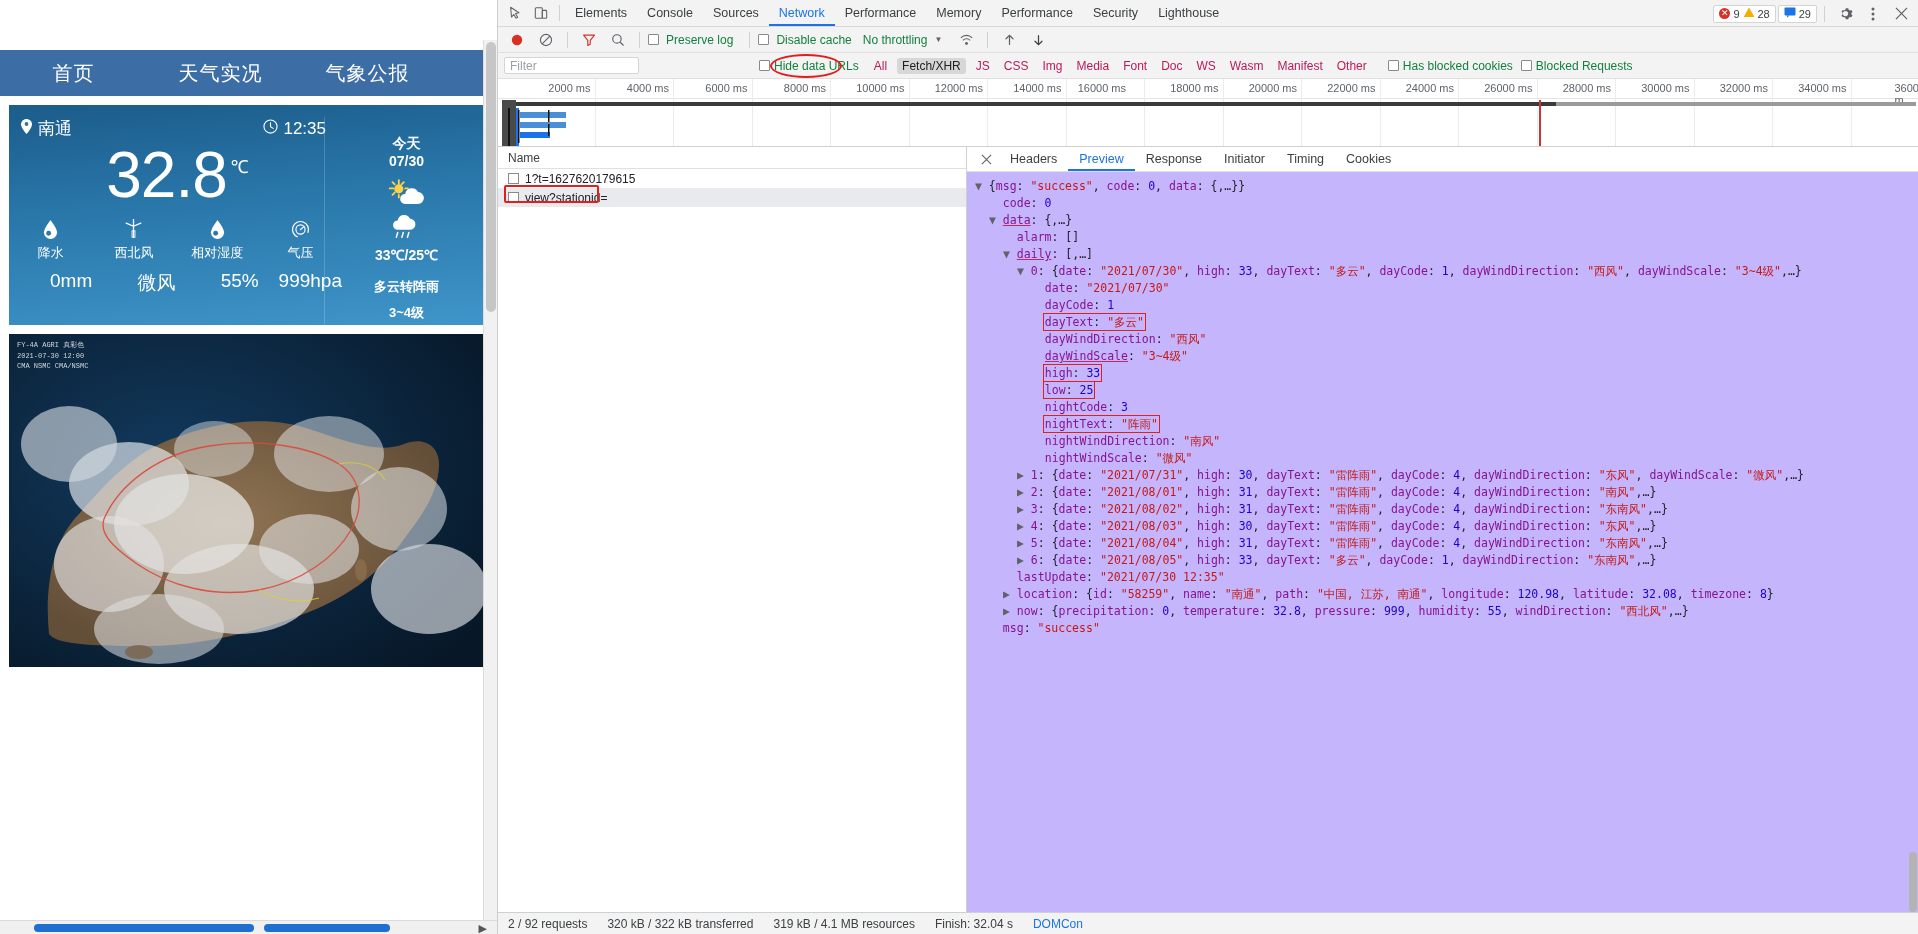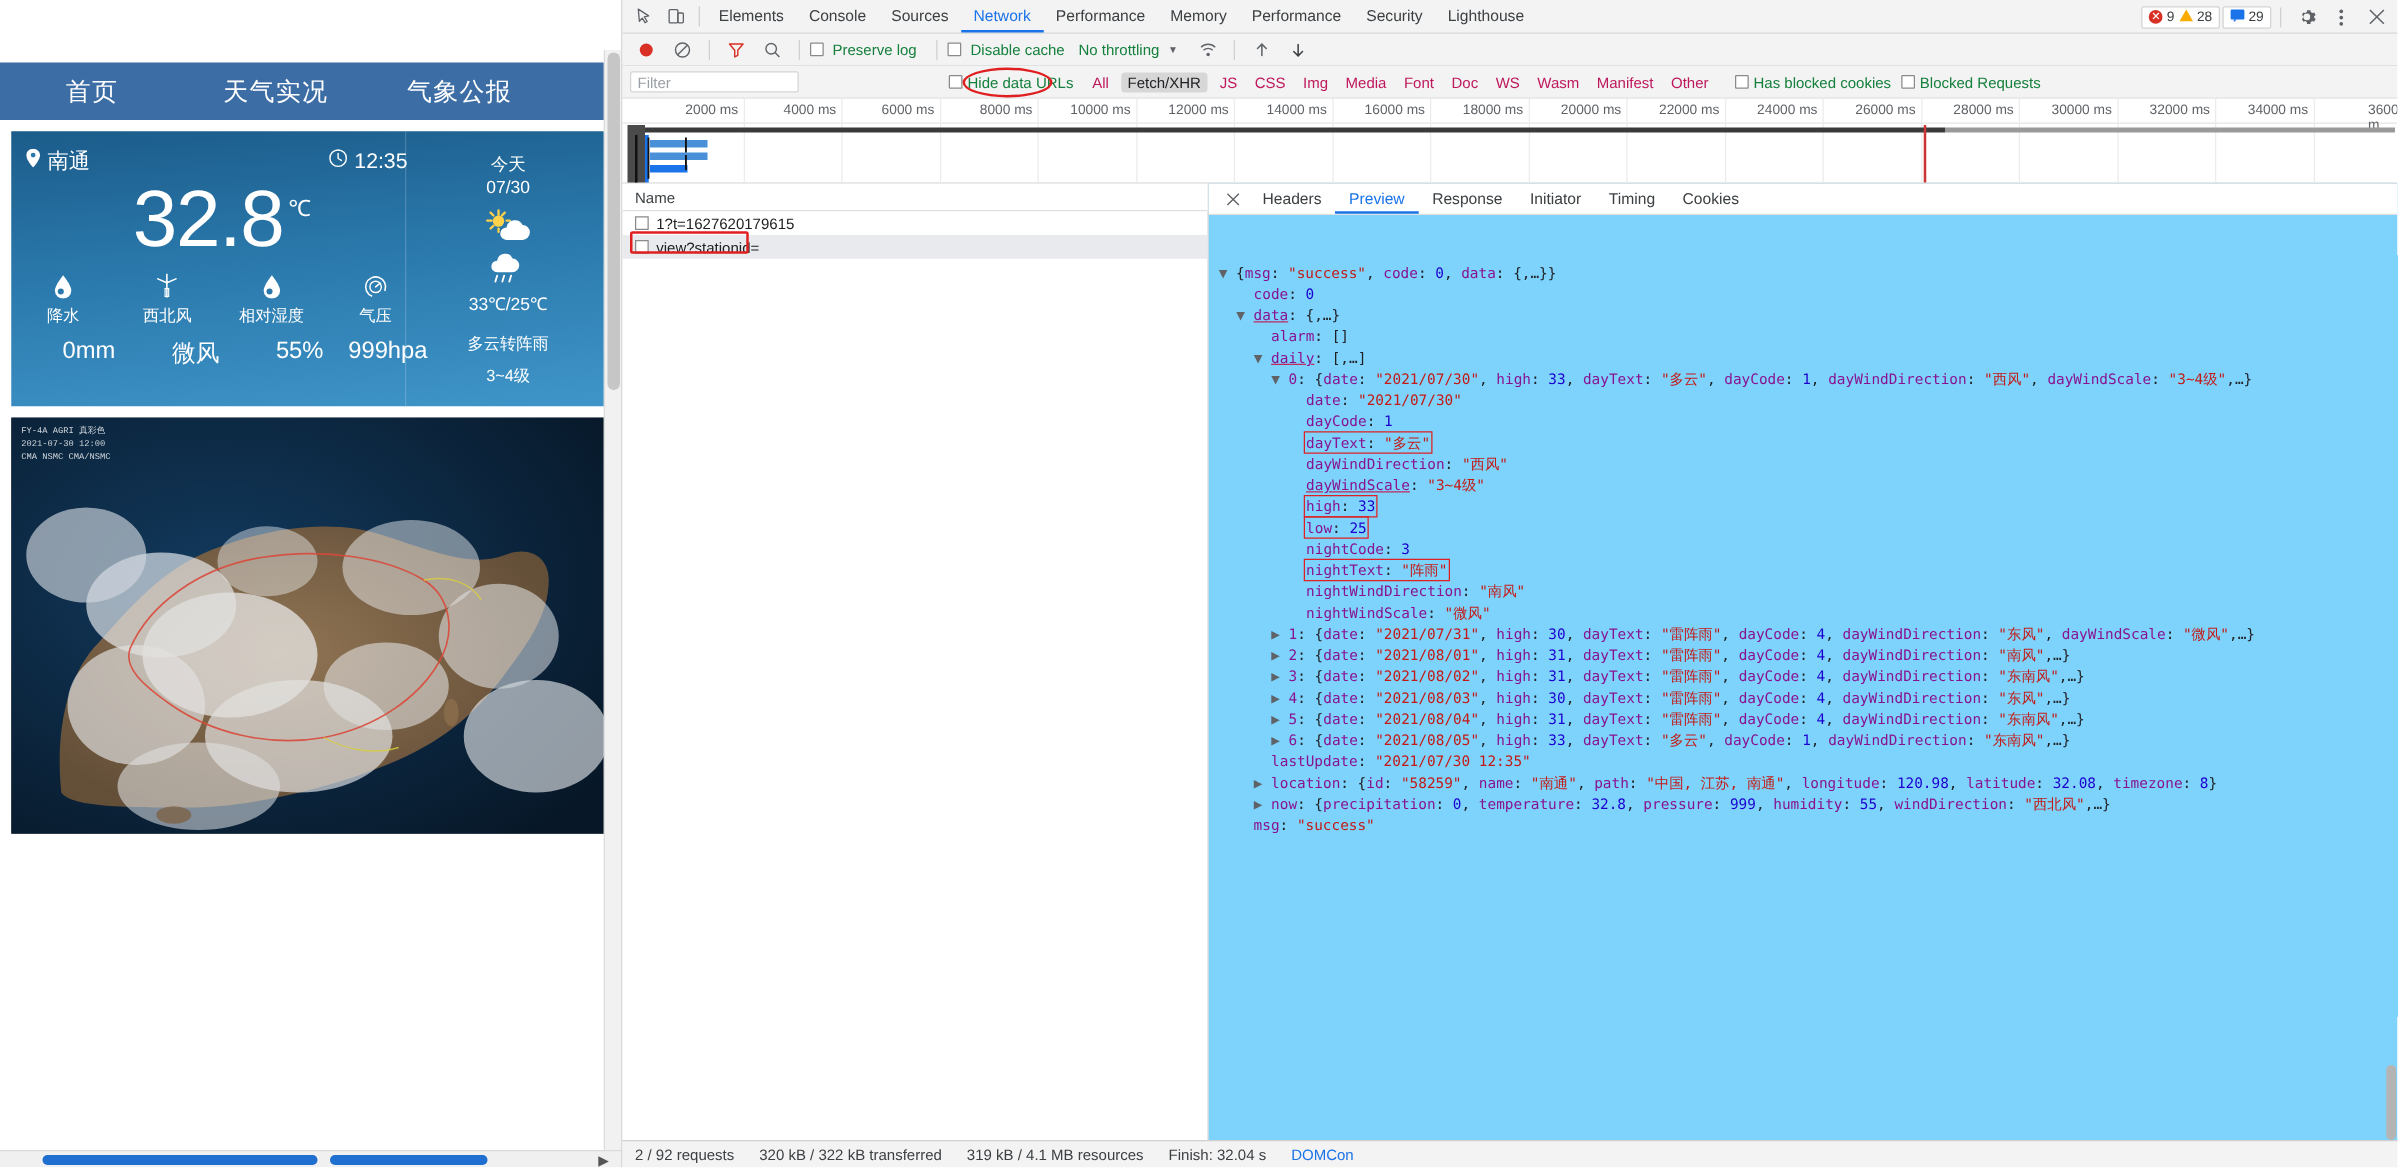--- a/index.html
+++ b/index.html
@@ -49,23 +49,23 @@
   #wx-temp { text-align:center; margin-top: 2px; position: relative; }
   #wx-temp .tnum { font-size: 64px; font-weight: 300; line-height: 1.05; letter-spacing:-1px;}
   #wx-temp .tunit { font-size: 18px; position: relative; top: -24px; left: 4px; }
   #wx-metrics { display:flex; margin-top: 8px; }
   .metric { flex:1; text-align:center; }
   .metric .m-ico { height: 24px; display:flex; align-items:center; justify-content:center; }
   .metric .m-lab { font-size: 13px; margin-top: 3px; }
   .metric .m-val { font-size: 19px; margin-top: 8px; text-align: right; }
 
   #wx-right {
-    position:absolute; right:0; top:0; width: 164px; height: 220px;
+    position:absolute; right:0; top:12px; width: 164px; height: 220px;
     border-left: 1px solid rgba(255,255,255,0.18);
-    text-align:center; padding-top: 18px;
+    text-align:center; padding-top: 18px; font-weight: bold;
   }
   #wx-right .d-day { font-size: 14px; line-height:1.25; }
   #wx-right .d-ico { margin: 6px 0 2px; height: 34px; display:flex; align-items:center; justify-content:center;}
   #wx-right .d-ico2 { margin: 2px 0 2px; height: 30px; display:flex; align-items:center; justify-content:center;}
   #wx-right .d-temp { font-size: 14px; margin-top: 3px; }
   #wx-right .d-txt { font-size: 13px; margin-top: 14px; }
   #wx-right .d-wind { font-size: 13px; margin-top: 8px; }
 
   #sat {
     margin: 9px 9px 0 9px;
@@ -158,21 +158,21 @@
   #req-pane { width: 469px; border-right:1px solid #d0d0d0; background:#fff; position:relative; }
   #req-head { height: 22px; border-bottom:1px solid #e0e0e0; display:flex; align-items:center; padding-left:10px; font-size:12px; color:#3c4043; background:#fff;}
   .req-row { height: 19px; display:flex; align-items:center; padding-left:10px; gap:6px; font-size:12px; color:#202124; cursor:pointer;}
   .req-row.selected { background:#e8eaed; }
   .req-cb { width:11px; height:11px; border:1px solid #8a8a8a; background:#fff; display:inline-block;}
   #req-ring {
     position:absolute; left: 6px; top: 38px; width: 95px; height: 18px;
     border: 2px solid #e02020; border-radius: 2px; pointer-events:none;
   }
 
-  #detail-pane { flex:1; display:flex; flex-direction:column; background:#7dd3fc; position:relative;gap:32px;}
+  #detail-pane { flex:1; display:flex; flex-direction:column; background:#c4b5fd; position:relative;}
   #detail-tabs { height: 25px; border-bottom:1px solid #e0e0e0; display:flex; align-items:center; padding-left:6px; background:#fff;}
   .dtab { padding: 0 11px; height:24px; line-height:24px; font-size:12.5px; color:#3c4043; cursor:pointer;}
   .dtab.active { color:#1a73e8; box-shadow: inset 0 -2px 0 #1a73e8; }
   #json-view {
     flex:1; overflow:hidden; padding: 6px 0 0 8px;
     font-family: "DejaVu Sans Mono","Liberation Mono", monospace;
     font-size: 11.5px; line-height: 17px; color:#202124;
   }
   .jline { white-space: pre; position: relative; }
   .jkey { color:#881391; }
@@ -512,21 +512,21 @@
           <div class="ticklab" style="left: 253.5px;">6000 ms</div>
           <div class="tick" style="left: 332px;"></div>
           <div class="ticklab" style="left: 332px;">8000 ms</div>
           <div class="tick" style="left: 410.5px;"></div>
           <div class="ticklab" style="left: 410.5px;">10000 ms</div>
           <div class="tick" style="left: 489px;"></div>
           <div class="ticklab" style="left: 489px;">12000 ms</div>
           <div class="tick" style="left: 567.5px;"></div>
           <div class="ticklab" style="left: 567.5px;">14000 ms</div>
           <div class="tick" style="left: 646px;"></div>
-          <div class="ticklab" style="left: 646px;">16000 ms</div>
+          <div class="ticklab" style="left: 632px;">16000 ms</div>
           <div class="tick" style="left: 724.5px;"></div>
           <div class="ticklab" style="left: 724.5px;">18000 ms</div>
           <div class="tick" style="left: 803px;"></div>
           <div class="ticklab" style="left: 803px;">20000 ms</div>
           <div class="tick" style="left: 881.5px;"></div>
           <div class="ticklab" style="left: 881.5px;">22000 ms</div>
           <div class="tick" style="left: 960px;"></div>
           <div class="ticklab" style="left: 960px;">24000 ms</div>
           <div class="tick" style="left: 1038.5px;"></div>
           <div class="ticklab" style="left: 1038.5px;">26000 ms</div>

